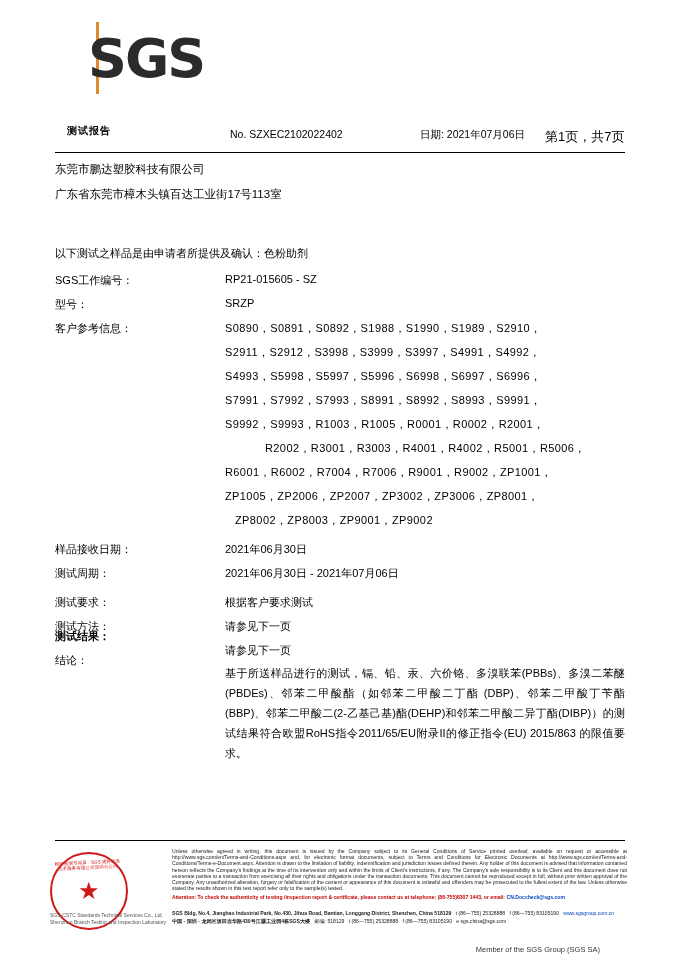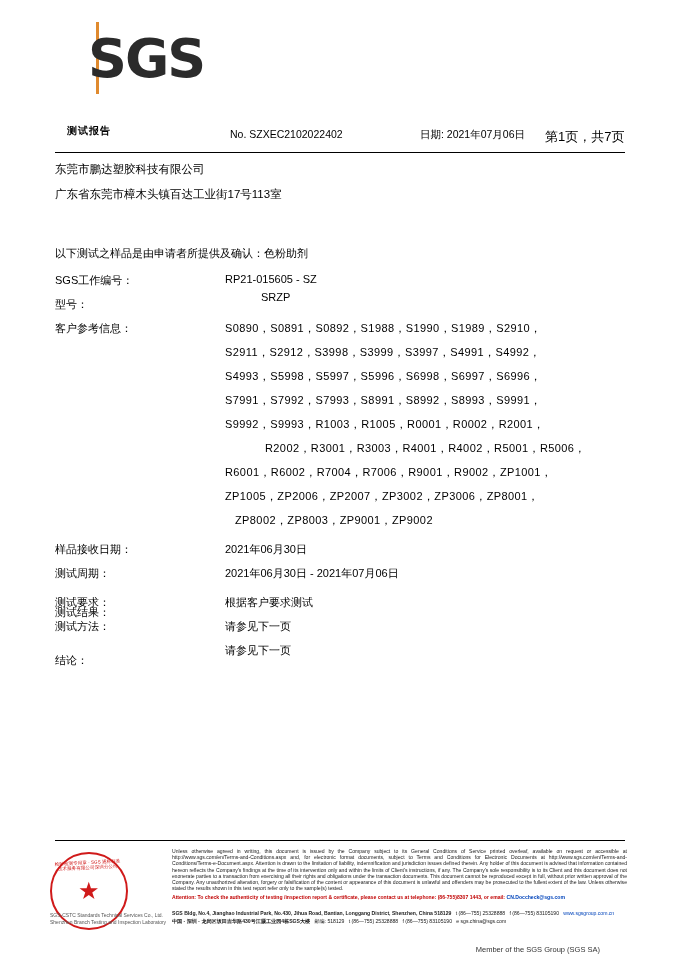--- a/index.html
+++ b/index.html
@@ -256,21 +256,21 @@
 
   <div class="company-name">东莞市鹏达塑胶科技有限公司</div>
   <div class="company-addr">广东省东莞市樟木头镇百达工业街17号113室</div>
 
   <div class="intro-line">以下测试之样品是由申请者所提供及确认：色粉助剂</div>
 
   <div class="field-label" style="top:273px;">SGS工作编号：</div>
   <div class="field-value" style="top:273px;">RP21-015605 - SZ</div>
 
   <div class="field-label" style="top:297px;">型号：</div>
-  <div class="field-value" style="top:291px;margin-left:36px;">SRZP</div>
+  <div class="field-value" style="top:297px;">SRZP</div>
 
   <div class="field-label" style="top:321px;">客户参考信息：</div>
   <div class="ref-line" style="top:321px;">S0890，S0891，S0892，S1988，S1990，S1989，S2910，</div>
   <div class="ref-line" style="top:345px;">S2911，S2912，S3998，S3999，S3997，S4991，S4992，</div>
   <div class="ref-line" style="top:369px;">S4993，S5998，S5997，S5996，S6998，S6997，S6996，</div>
   <div class="ref-line" style="top:393px;">S7991，S7992，S7993，S8991，S8992，S8993，S9991，</div>
   <div class="ref-line" style="top:417px;">S9992，S9993，R1003，R1005，R0001，R0002，R2001，</div>
   <div class="ref-line" style="top:441px;padding-left:40px;">R2002，R3001，R3003，R4001，R4002，R5001，R5006，</div>
   <div class="ref-line" style="top:465px;">R6001，R6002，R7004，R7006，R9001，R9002，ZP1001，</div>
   <div class="ref-line" style="top:489px;">ZP1005，ZP2006，ZP2007，ZP3002，ZP3006，ZP8001，</div>
@@ -281,24 +281,25 @@
 
   <div class="field-label" style="top:566px;">测试周期：</div>
   <div class="field-value" style="top:566px;">2021年06月30日 - 2021年07月06日</div>
 
   <div class="field-label" style="top:595px;">测试要求：</div>
   <div class="field-value" style="top:595px;">根据客户要求测试</div>
 
   <div class="field-label" style="top:619px;">测试方法：</div>
   <div class="field-value" style="top:619px;">请参见下一页</div>
 
-  <div class="field-label" style="top:605px;">测试结果：</div>
+  <div class="field-label" style="top:629px;font-weight:bold;">测试结果：</div>
   <div class="field-value" style="top:643px;">请参见下一页</div>
 
   <div class="field-label" style="top:653px;">结论：</div>
+  <div class="conclusion-text" style="top:663px;">基于所送样品进行的测试，镉、铅、汞、六价铬、多溴联苯(PBBs)、多溴二苯醚(PBDEs)、邻苯二甲酸酯（如邻苯二甲酸二丁酯 (DBP)、邻苯二甲酸丁苄酯(BBP)、邻苯二甲酸二(2-乙基己基)酯(DEHP)和邻苯二甲酸二异丁酯(DIBP)）的测试结果符合欧盟RoHS指令2011/65/EU附录II的修正指令(EU) 2015/863 的限值要求。</div>
 
   <div class="hr-bottom"></div>
 
   <div class="stamp">
     <div class="stamp-circle"></div>
     <div class="stamp-ring-text">检验检测专用章 · SGS 通标标准技术服务有限公司深圳分公司</div>
     <div class="stamp-star">★</div>
     <div class="stamp-caption">
       <div>SGS-CSTC Standards Technical Services Co., Ltd.</div>
       <div>Shenzhen Branch Testing and Inspection Laboratory</div>

